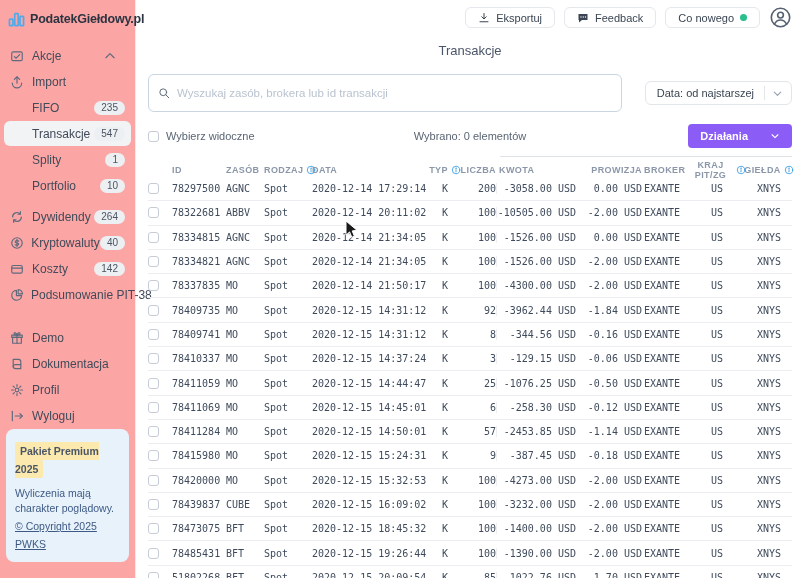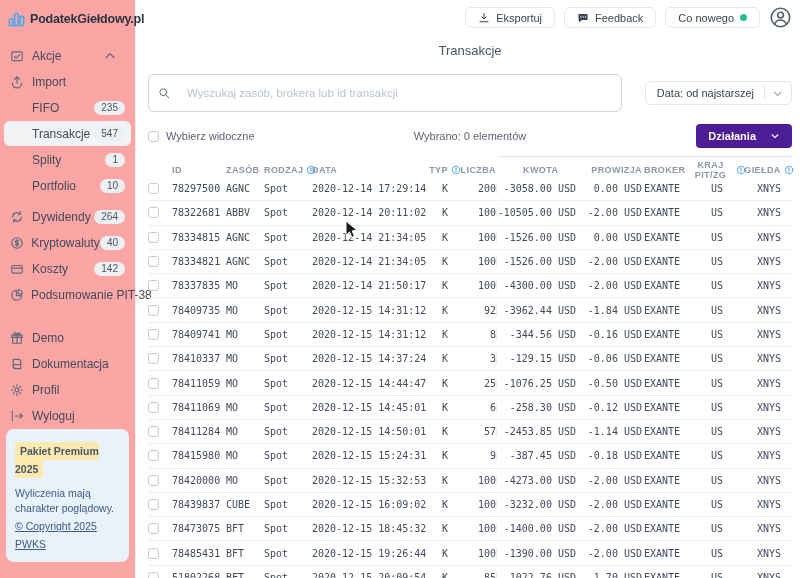--- a/index.html
+++ b/index.html
@@ -42,37 +42,37 @@
     font-family:inherit; }
   .tb-btn .icn { display:flex; } .tb-btn .icn svg { width:12px; height:12px; }
   .green-dot { width:7px; height:7px; border-radius:50%; background:#27c08a; display:inline-block; }
   .avatar { width:23px; height:23px; color:#556170; display:flex; cursor:pointer; background:none; border:none; }
   .avatar svg { width:23px; height:23px; }
 
   h1.page-title { font-size:13px; font-weight:normal; color:#4a5568; text-align:center;
     margin:14px 0 16px 0; }
 
   .filters { display:flex; align-items:center; }
-  .searchbox { flex:1; max-width:474px; display:flex; align-items:center; gap:17px;
+  .searchbox { flex:1; max-width:474px; display:flex; align-items:center; gap:7px;
     border:1px solid #c9d6e2; border-radius:6px; height:24px; padding:18px 9px; }
   .searchbox .icn { color:#5f6b79; display:flex; } .searchbox .icn svg { width:12px; height:12px; }
   .searchbox input { border:none; outline:none; flex:1; font-size:11.5px; color:#3a4553;
     font-family:inherit; background:transparent; }
   .searchbox input::placeholder { color:#b9c3cf; }
   .sortsel { margin-left:auto; display:flex; align-items:center; border:1px solid #e2e6ea;
     border-radius:6px; height:24px; padding:0 8px 0 11px; font-size:11px; color:#3a4553; cursor:pointer; }
   .sortsel .sep { width:1px; height:14px; background:#e2e6ea; margin:0 7px 0 10px; }
   .sortsel .chevd { color:#9aa4b2; display:flex; } .sortsel .chevd svg { width:11px; height:11px; }
 
   .subrow { display:flex; align-items:center; margin-top:12px; height:24px; position:relative; }
   .chk { width:11px; height:11px; border:1px solid #c6ccd6; border-radius:3px; background:#fff;
     display:inline-block; margin-right:7px; cursor:pointer; }
   .chk-label { font-size:11px; color:#5a6573; }
   .sel-count { position:absolute; left:0; right:0; text-align:center; font-size:11px; color:#5a6573; }
-  .actions-btn { margin-left:auto; display:flex; align-items:center; gap:14px; background:#4c1d95;
+  .actions-btn { margin-left:auto; display:flex; align-items:center; gap:22px; background:#8b5cf6;
     color:#fff; border:none; border-radius:4px; height:24px; padding:0 12px; font-size:11px;
     font-weight:bold; cursor:pointer; font-family:inherit; position:relative; z-index:1; }
   .actions-btn .chevd { display:flex; } .actions-btn .chevd svg { width:10px; height:10px; }
 
   
   .table { margin-top:12px; }
   .trow { display:grid;
     grid-template-columns:24px 54px 38px 48px 118px 30px 36px 82px 64px 46px 58px 46px;
     align-items:center; }
   .thead { height:17px; position:relative; }
@@ -83,21 +83,21 @@
   .hcell .info { color:#2e9ae6; display:flex; } .hcell .info svg { width:10px; height:10px; }
   .tbody .trow { height:24.3px; border-bottom:1px solid #ededf1; }
   .cell { font-family:"DejaVu Sans Mono", monospace; font-size:10px; color:#3f4b5c;
     white-space:nowrap; overflow:hidden; }
   .c-sel { display:flex; justify-content:flex-start; }
   .c-id,.c-asset,.c-kind,.c-date,.c-broker { text-align:left; justify-content:flex-start; }
   .c-typ { text-align:center; justify-content:center; }
   .c-qty,.c-fee { text-align:right; justify-content:flex-end; }
   .c-amount { text-align:right; justify-content:flex-end; padding-right:2px; }
   .trow .c-amount { border-left:1px solid #eceef1; }
-  .thead .c-amount { text-align:left; justify-content:flex-start; padding-left:3px; border-left:none;margin-left:24px; }
+  .thead .c-amount { text-align:left; justify-content:flex-start; padding-left:3px; border-left:none; }
   .c-country,.c-exch { text-align:center; justify-content:center;align-items:center; }
   .c-broker { padding-left:2px; }
 
   .cursor { position:absolute; left:345px; top:220px; z-index:50; pointer-events:none; }
 </style>
 </head>
 <body>
 
 <div class="app">
 

